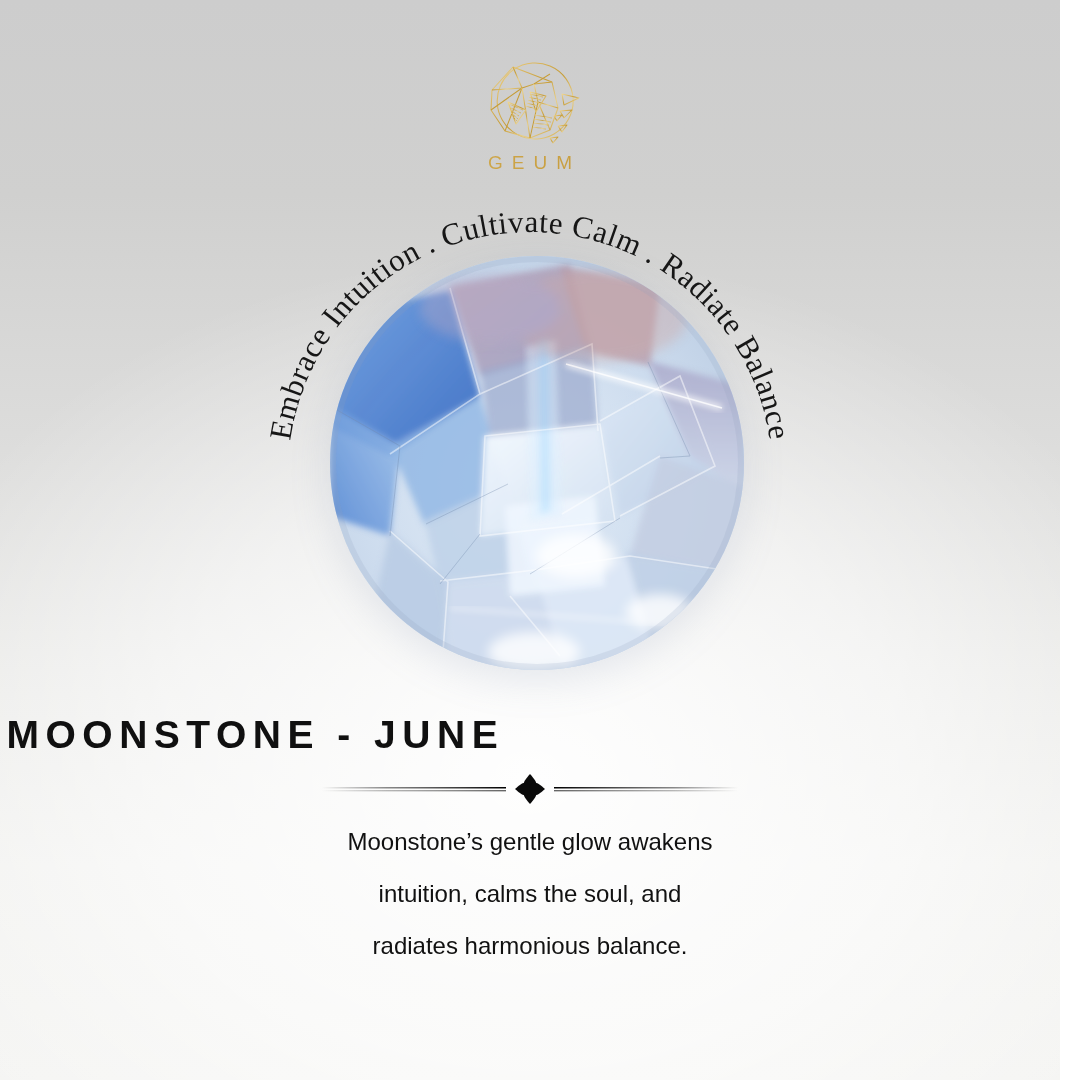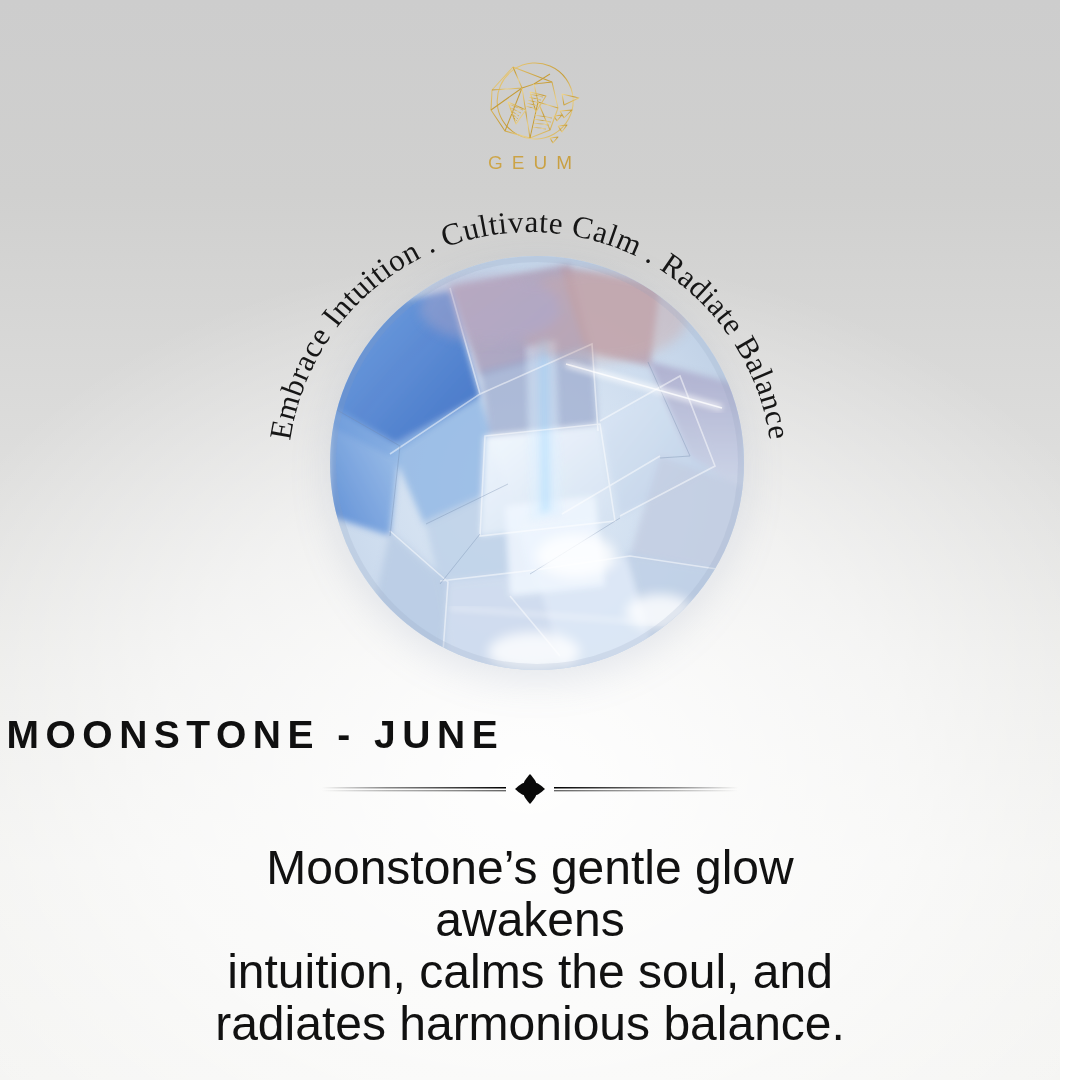--- a/index.html
+++ b/index.html
@@ -114,26 +114,25 @@
 
   
   #desc {
     position: absolute;
     top: 816px;
     left: 50%;
     transform: translateX(-50%);
     width: 660px;
     text-align: center;
     font-family: "Liberation Sans", sans-serif;
-    font-size: 48px;
+    font-size: 24px;
     line-height: 52px;
     font-weight: 400;
     color: #111111;
     white-space: pre-line;
-    margin-top: 26px;
   }
 </style>
 </head>
 <body>
 
 <div id="card">
 
   <div id="brand">
     <svg id="brand-emblem" viewBox="0 0 104 92">
       <defs>

